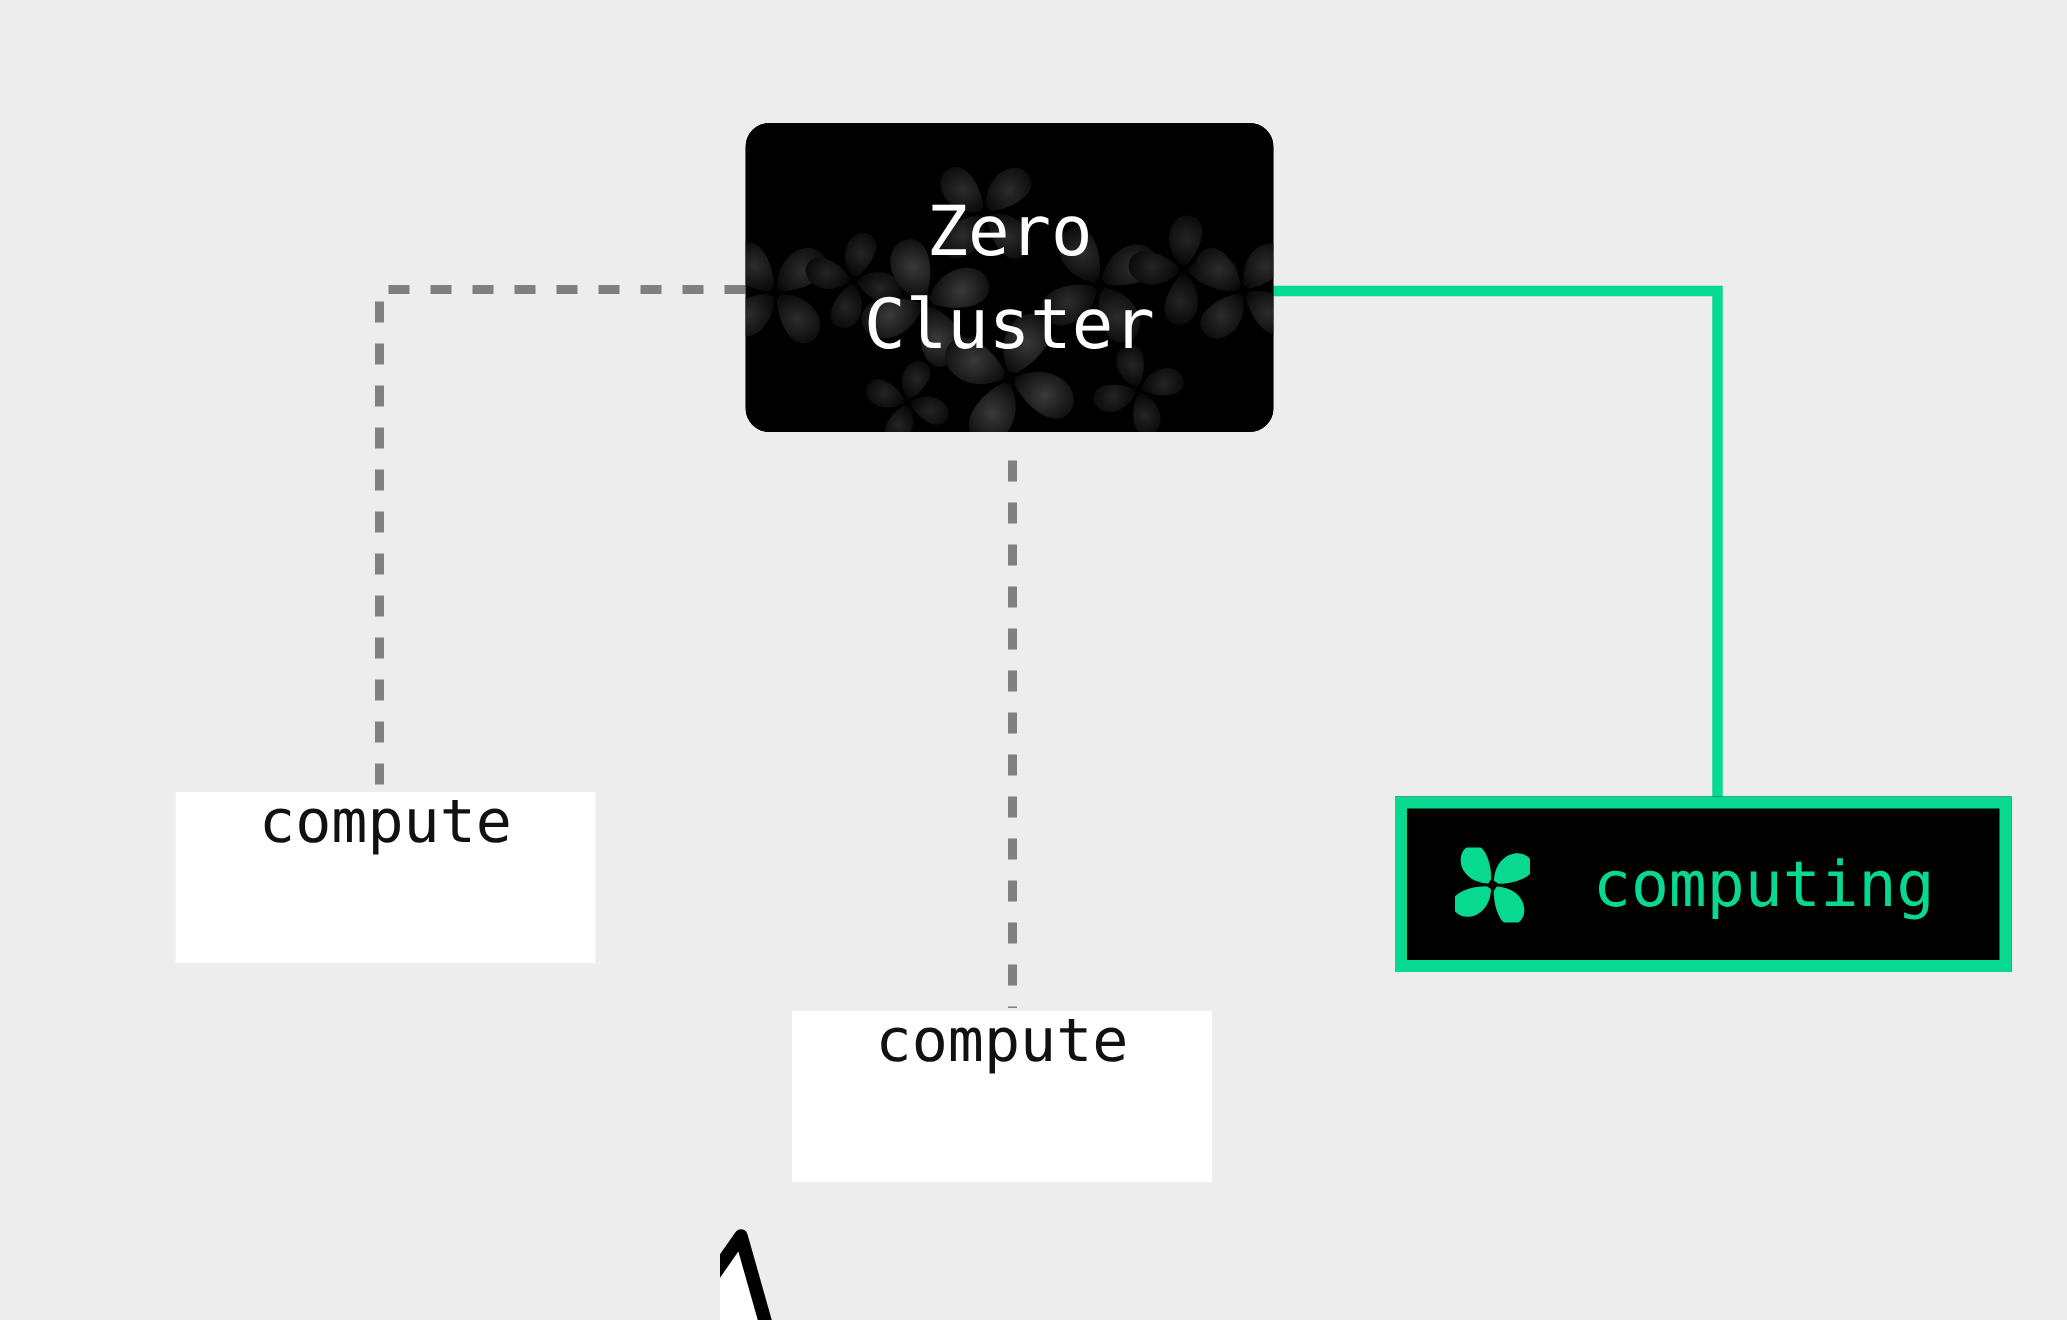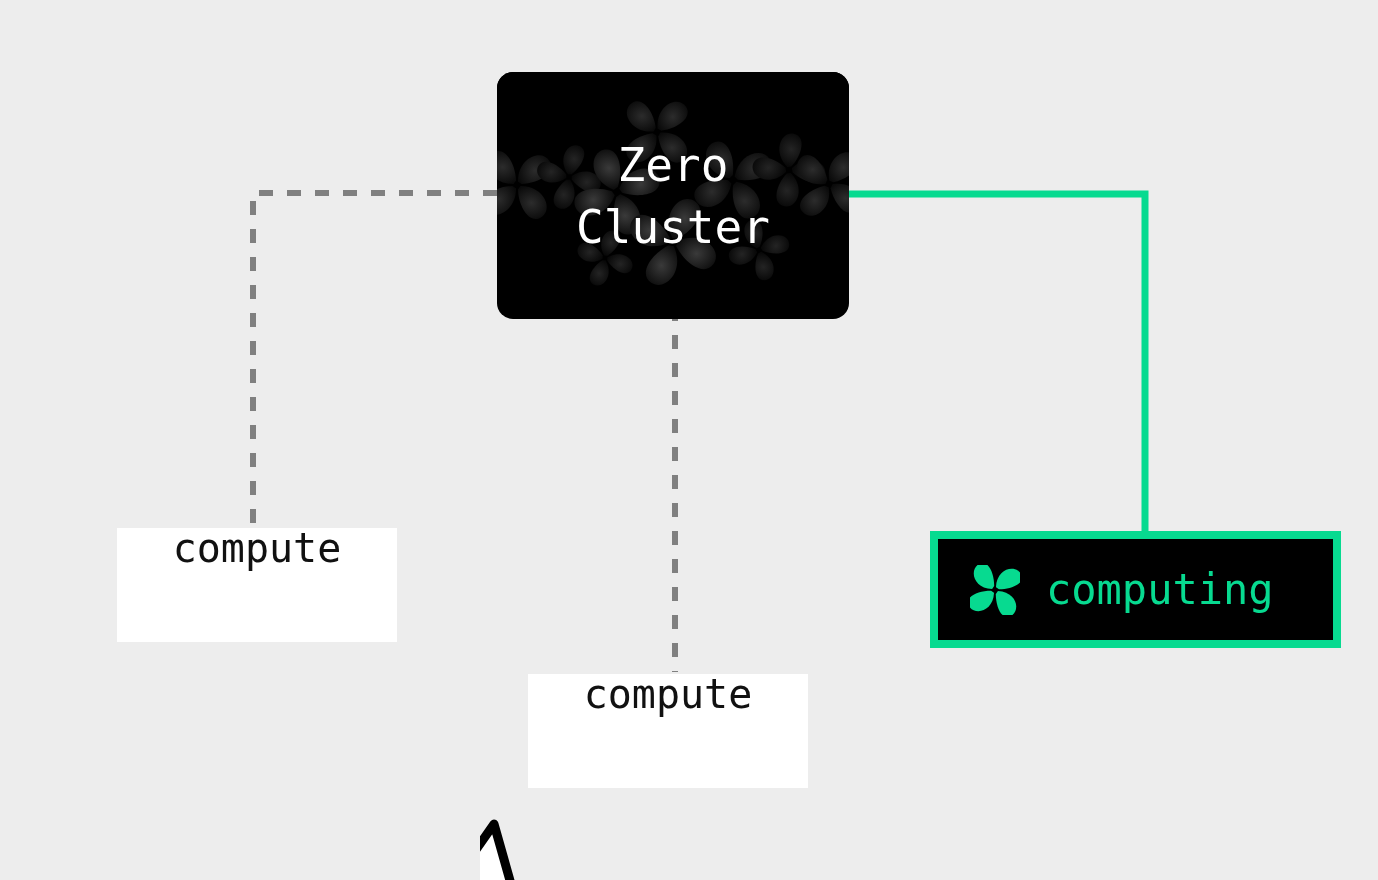--- a/index.html
+++ b/index.html
@@ -25,23 +25,23 @@
     position: absolute;
     left: 0; top: 0;
     width: 1378px;
     height: 880px;
     pointer-events: none;
   }
   
   #cluster-node {
     position: absolute;
     left: 497px;
-    top: 72px;
+    top: 82px;
     width: 352px;
-    height: 247px;
+    height: 206px;
     background: #000000;
     border-radius: 16px;
     overflow: hidden;
     display: flex;
     align-items: center;
     justify-content: center;
   }
   #cluster-node .fan-bg {
     position: absolute;
     left: 0; top: 0;
@@ -85,21 +85,21 @@
     position: absolute;
     left: 930px;
     top: 531px;
     width: 411px;
     height: 117px;
     background: #000000;
     border: 8px solid #07da90;
     box-sizing: border-box;
     display: flex;
     align-items: center;
-    gap: 26px;
+    gap: 42px;
     padding-left: 32px;
   }
   #computing-node .fan-icon {
     width: 50px;
     height: 50px;
     flex: 0 0 auto;
     display: block;
   }
   #computing-node .computing-label {
     color: #07da90;

